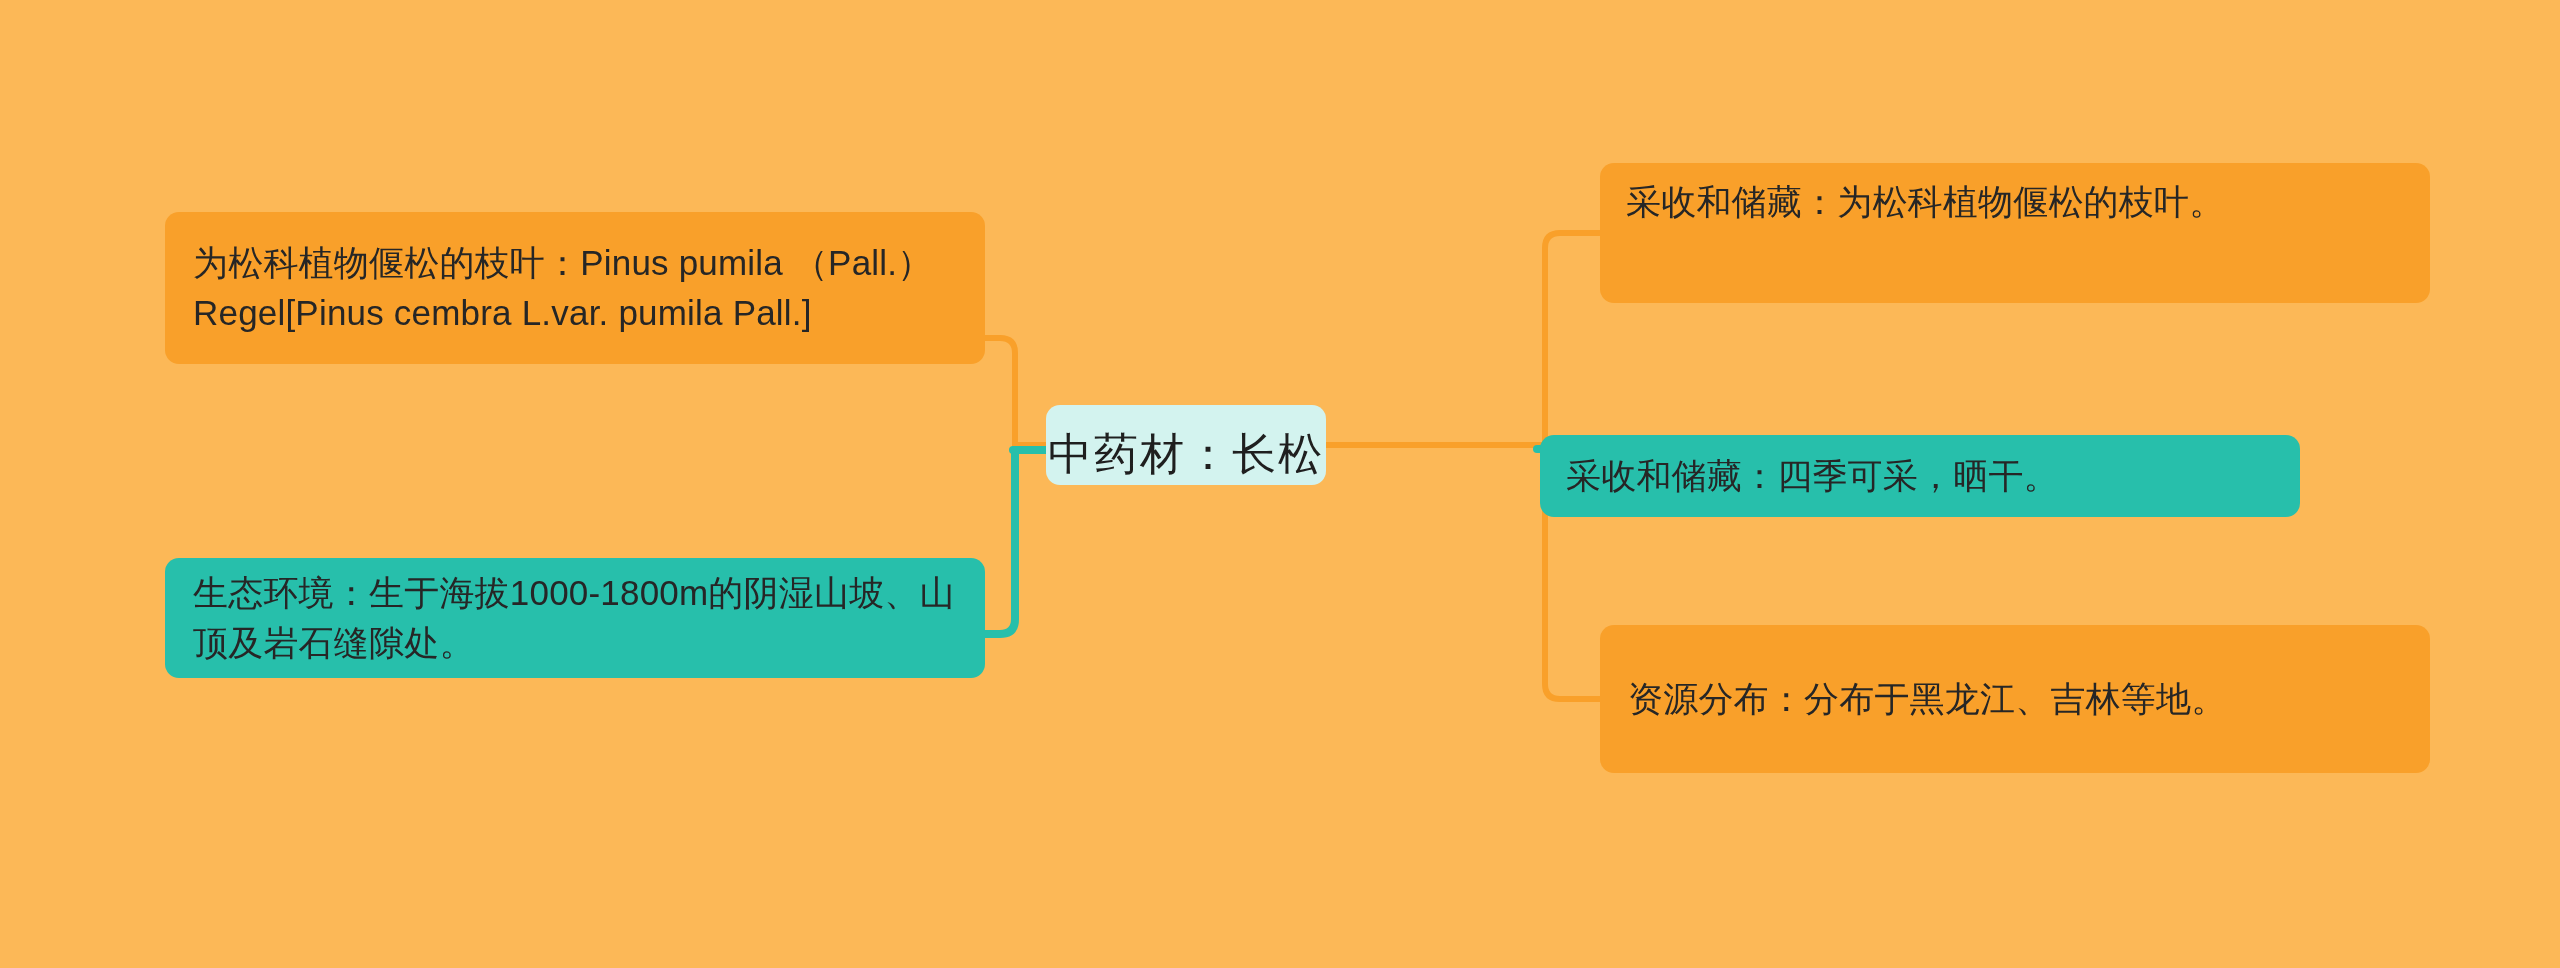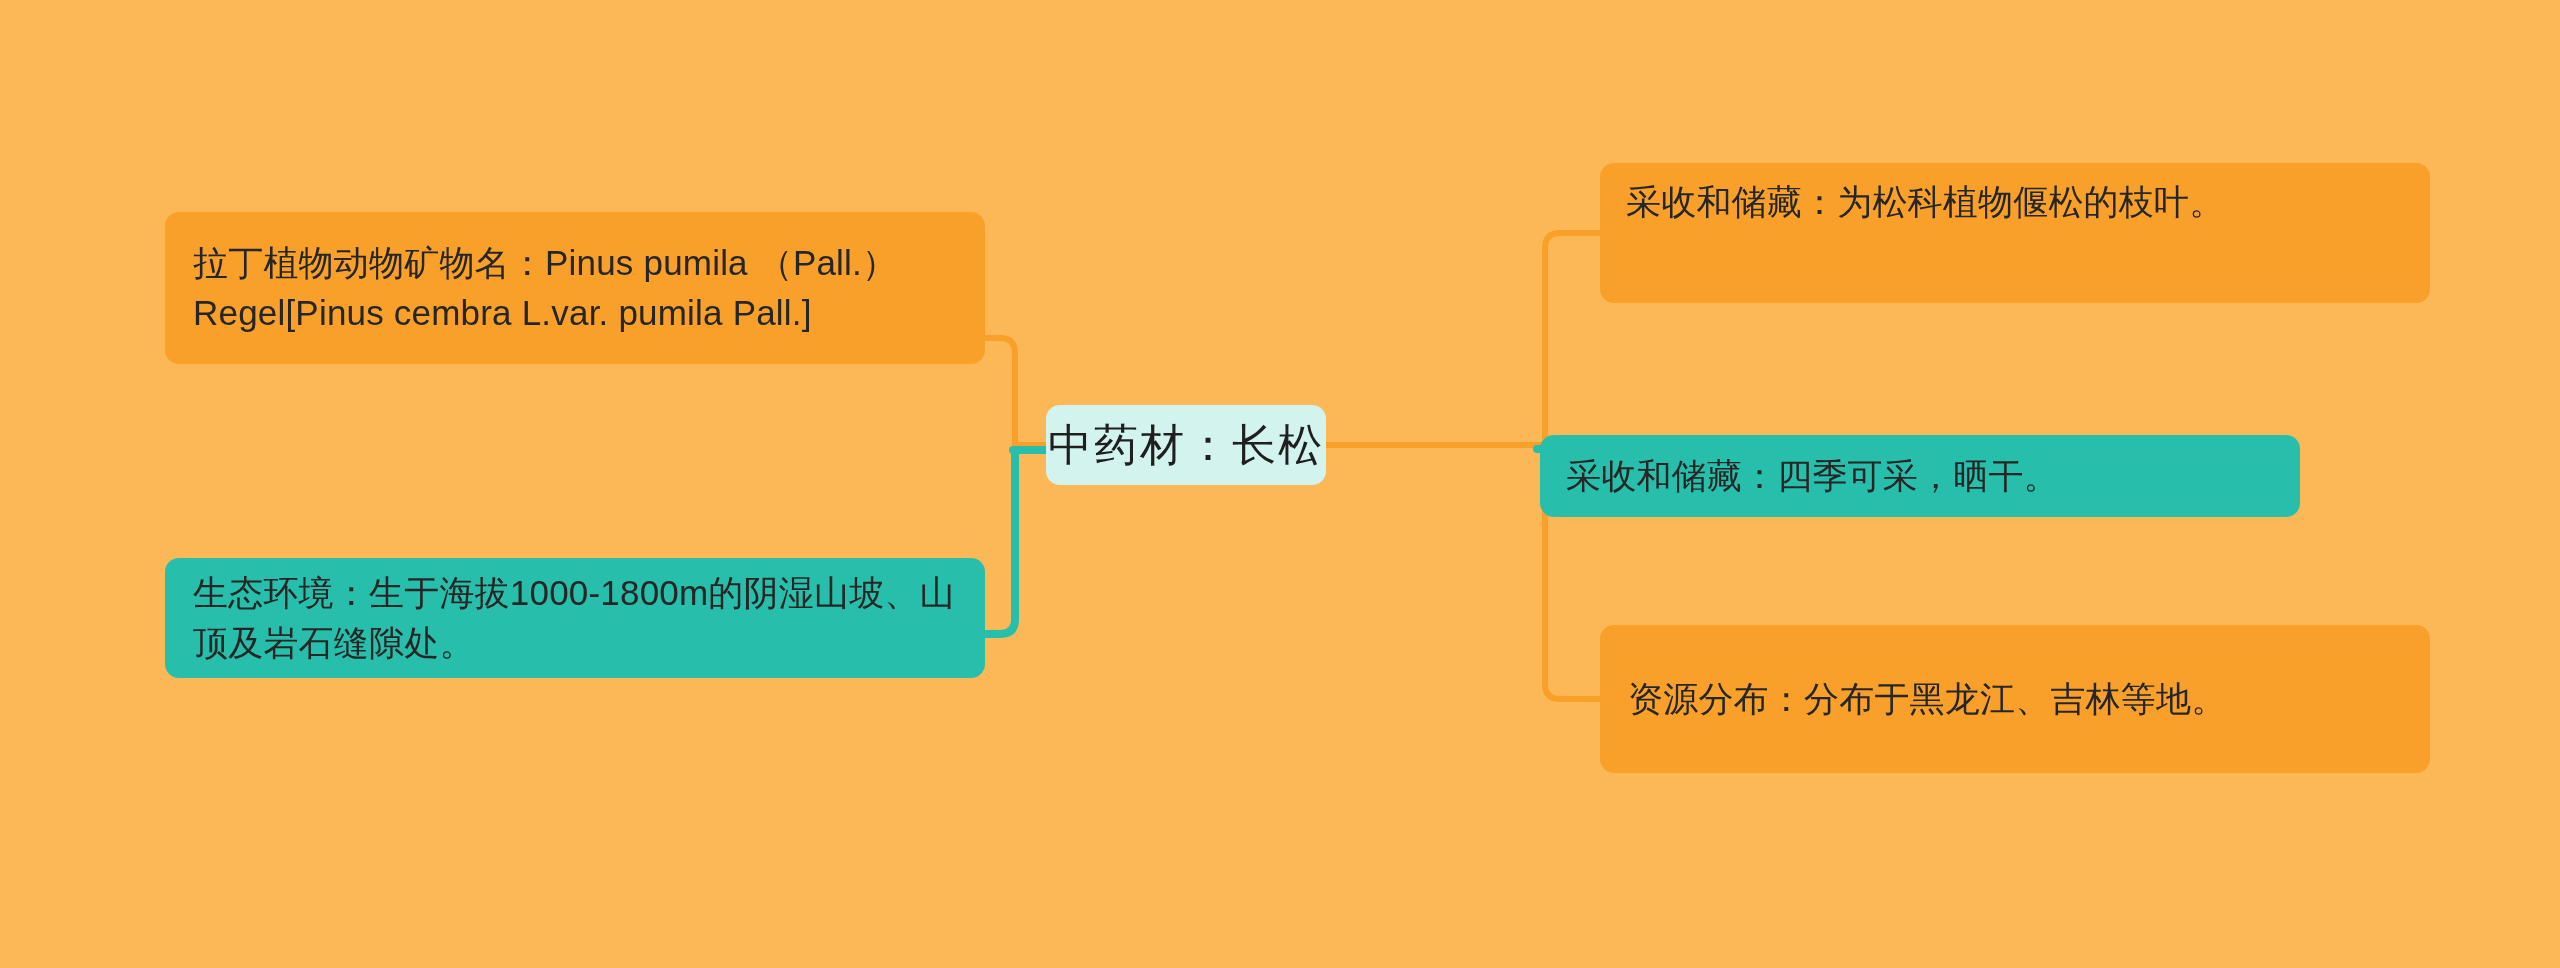--- a/index.html
+++ b/index.html
@@ -31,21 +31,21 @@
     height: 968px;
     pointer-events: none;
   }
 
   
   .node {
     position: absolute;
     box-sizing: border-box;
     border-radius: 14px;
     display: flex;
-    align-items: center;
+    align-items: flex-end;
     line-height: 1.42;
     letter-spacing: .2px;
     color: #2b2b2b;
     word-break: break-word;
   }
 
   .node-orange { background: #f9a02a; }
   .node-teal   { background: #27bfab; }
 
   .node-text {
@@ -138,21 +138,21 @@
     <path d="M 1326 445 L 1545 445" fill="none" stroke="#f9a02a" stroke-width="6" stroke-linecap="round"></path>
 
     <path d="M 1537 449 L 1600 449" fill="none" stroke="#27bfab" stroke-width="8" stroke-linecap="round"></path>
   </svg>
 
   <div class="node" id="node-center">
     <span class="node-text">中药材：长松</span>
   </div>
 
   <div class="node node-orange" id="node-latin">
-    <span class="node-text">拉丁植物动物矿物名：Pinus pumila （Pall.）Regel[Pinus cembra L.var. pumila Pall.]</span>
+    <span class="node-text">为松科植物偃松的枝叶：Pinus pumila （Pall.）Regel[Pinus cembra L.var. pumila Pall.]</span>
   </div>
 
   <div class="node node-teal" id="node-habitat">
     <span class="node-text">生态环境：生于海拔1000-1800m的阴湿山坡、山顶及岩石缝隙处。</span>
   </div>
 
   <div class="node node-orange" id="node-source">
     <span class="node-text">采收和储藏：为松科植物偃松的枝叶。</span>
   </div>
 

